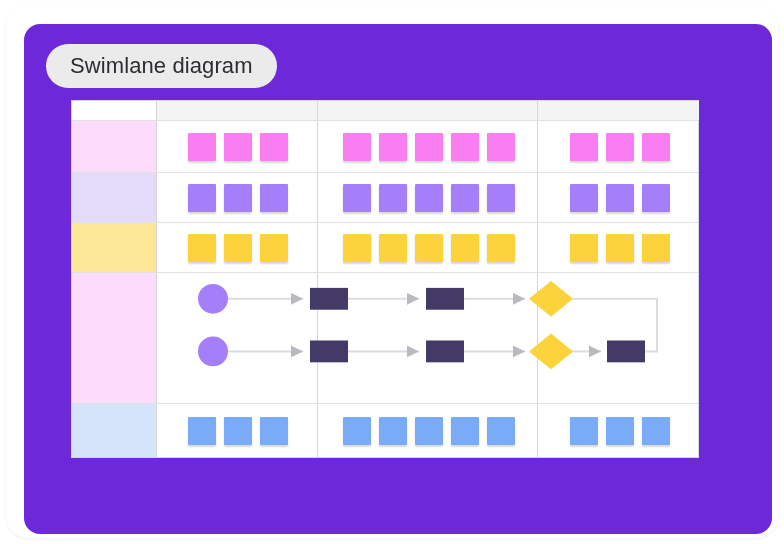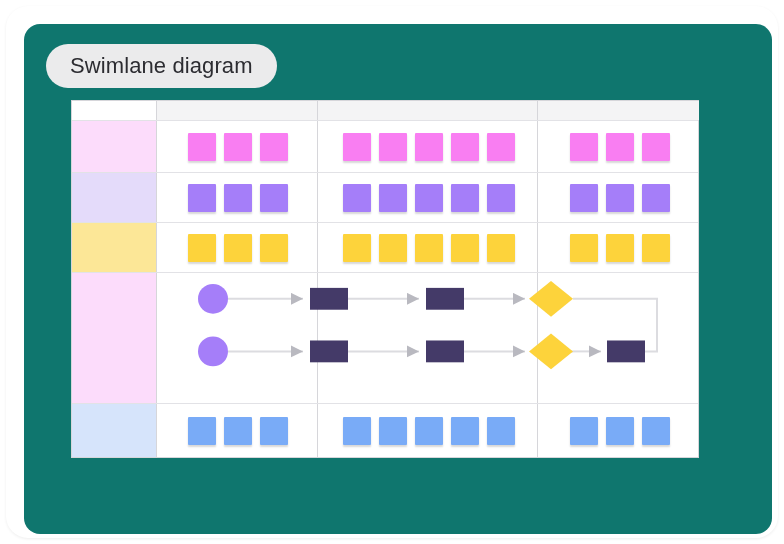--- a/index.html
+++ b/index.html
@@ -143,21 +143,21 @@
     height: 100%;
     background: #d6d6da;
   }
 </style>
 </head>
 <body>
 
 <div id="app-root">
   <div class="outer-card">
 
-    <div class="inner-panel" style="background: #0f766e;">
+    <div class="inner-panel" style="background: #6d28d9;">
 
       <div class="title-pill" style="background: rgb(235, 235, 236);">
         <span class="title-pill-text" style="color: rgb(44, 44, 49);">Swimlane diagram</span>
       </div>
 
       <div class="swimlane-table">
 
         <div class="lane-row header-row">
           <div class="lane-label"></div>
           <div class="lane-col col-a" style="background: rgb(244, 244, 245);"></div>

